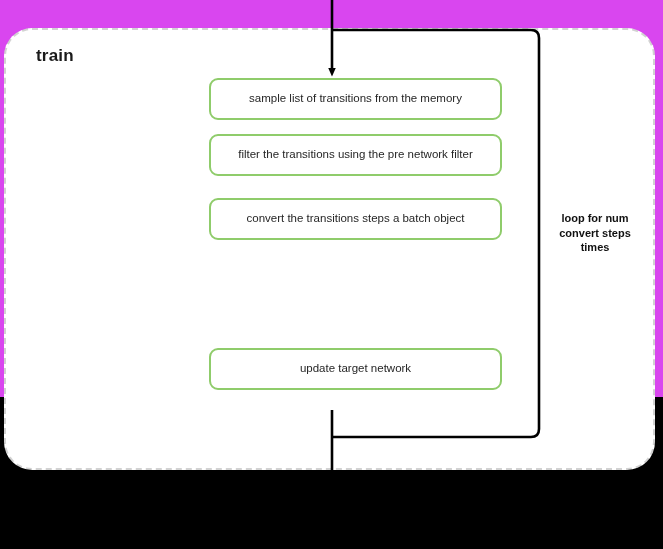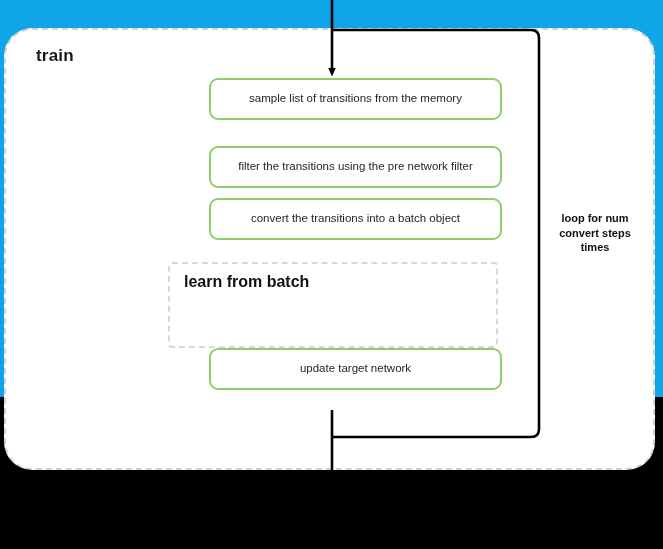--- a/index.html
+++ b/index.html
@@ -11,21 +11,21 @@
     width: 663px;
     height: 549px;
     overflow: hidden;
     font-family: "Liberation Sans", sans-serif;
   }
 
   #canvas {
     position: relative;
     width: 663px;
     height: 397px;
-    background: #0ea5e9;
+    background: #d946ef;
   }
 
   
   #train-container {
     position: absolute;
     left: 4px;
     top: 28px;
     width: 651px;
     height: 442px;
     box-sizing: border-box;
@@ -61,21 +61,21 @@
   }
   .step-label {
     font-size: 11.5px;
     color: #262626;
     text-align: center;
     line-height: 1.2;
     white-space: nowrap;
   }
 
   #step-sample  { top: 78px;  }
-  #step-filter  { top: 146px; }
+  #step-filter  { top: 134px; }
   #step-convert { top: 198px; }
   #step-update  { top: 348px; }
 
   
   #learn-box {
     position: absolute;
     left: 168px;
     top: 262px;
     width: 330px;
     height: 86px;
@@ -130,26 +130,23 @@
 
   <div class="step-box" id="step-sample">
     <span class="step-label">sample list of transitions from the memory</span>
   </div>
 
   <div class="step-box" id="step-filter">
     <span class="step-label">filter the transitions using the pre network filter</span>
   </div>
 
   <div class="step-box" id="step-convert">
-    <span class="step-label">convert the transitions into a batch object</span>
+    <span class="step-label">convert the transitions steps a batch object</span>
   </div>
 
-  <div id="learn-box">
-    <div id="learn-label">learn from batch</div>
-  </div>
 
   <div class="step-box" id="step-update">
     <span class="step-label">update target network</span>
   </div>
 
   <svg id="flow-svg" viewBox="0 0 663 549">
     <defs>
       <marker id="arrowhead" markerWidth="9" markerHeight="8" refX="4.5" refY="4" orient="auto" markerUnits="userSpaceOnUse">
         <path d="M0,0 L9,4 L0,8 Z" fill="#000000"></path>
       </marker>

